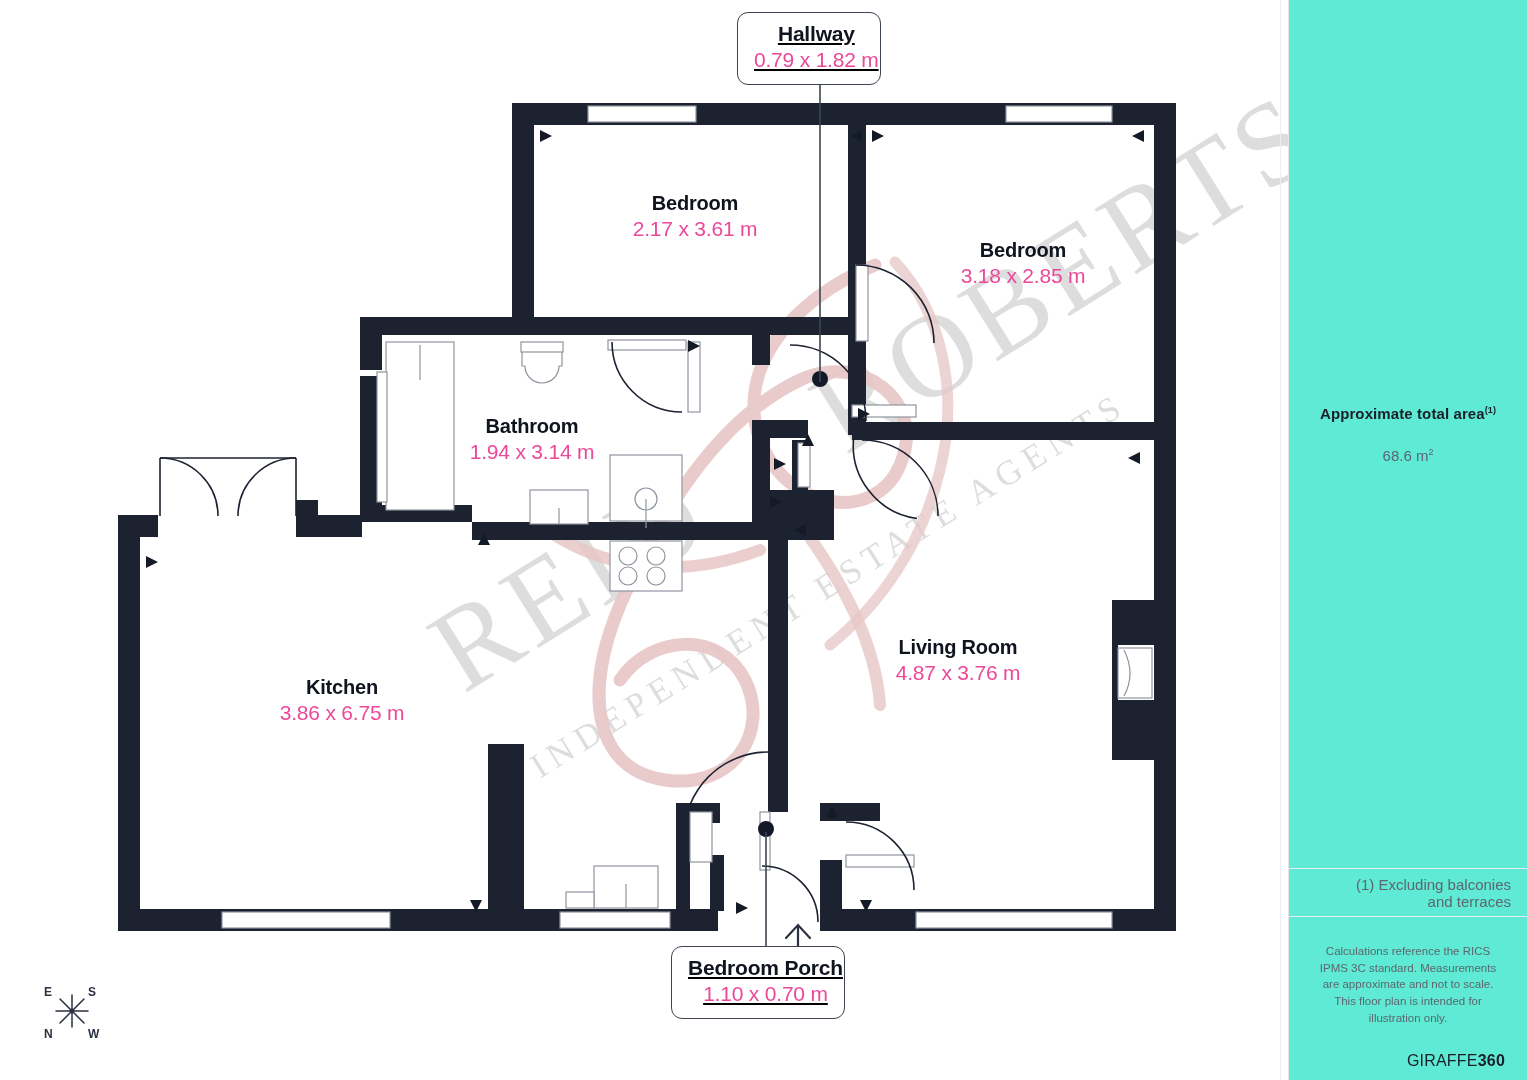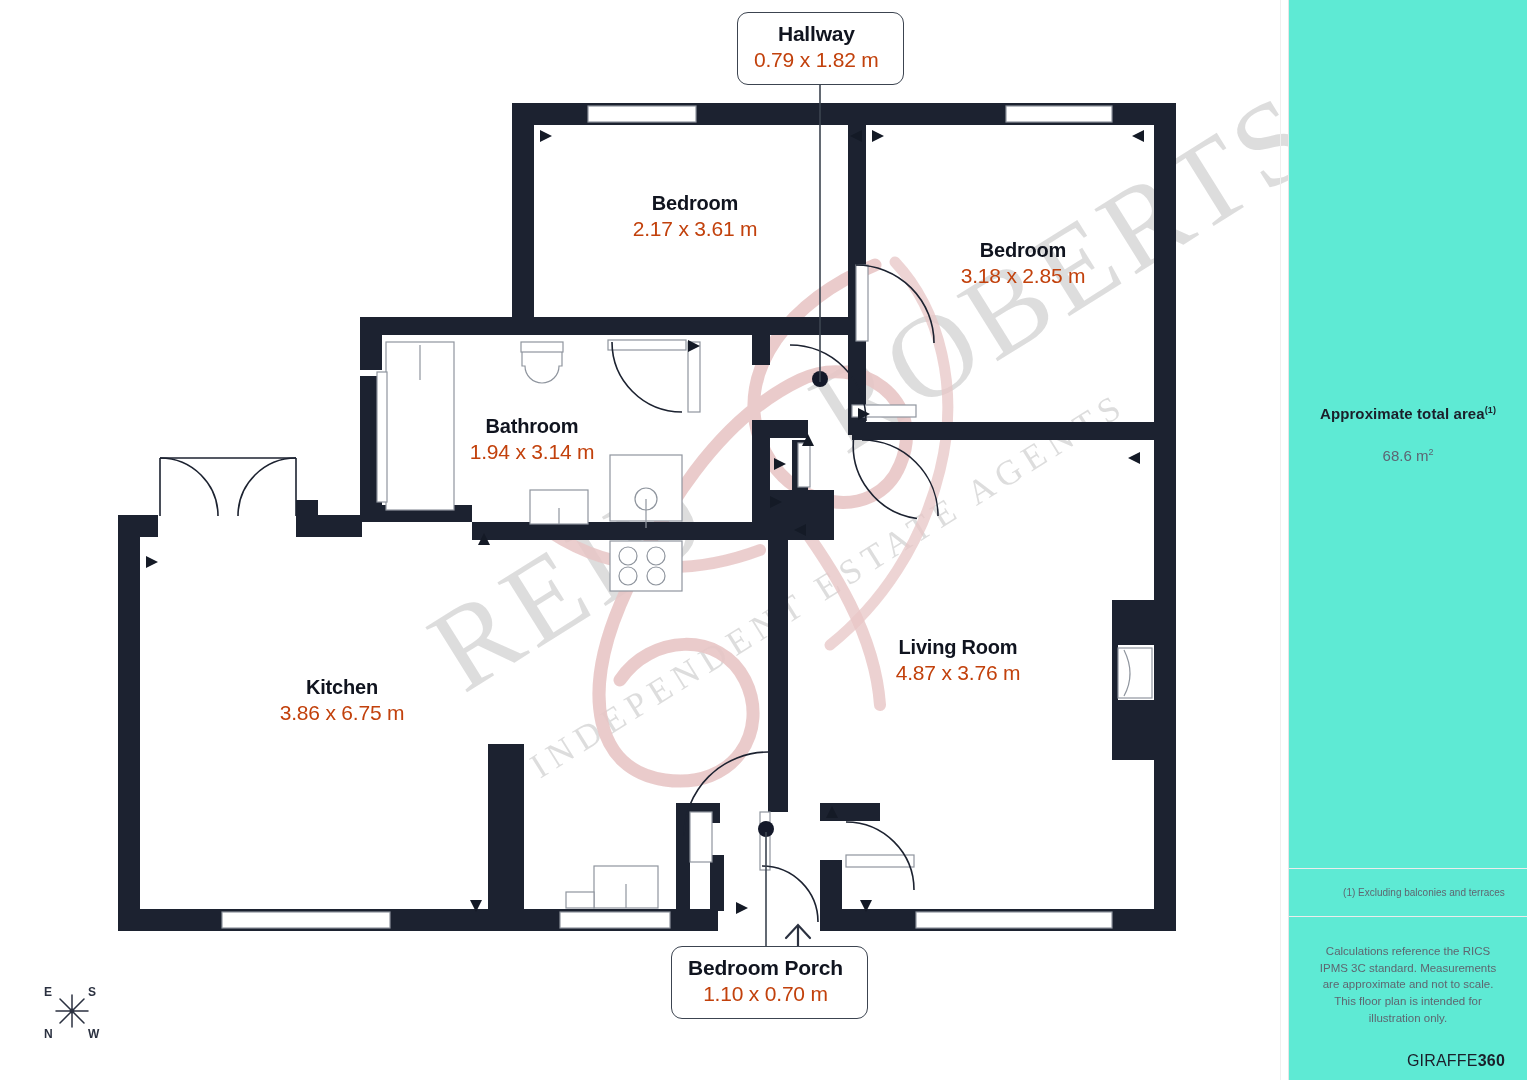--- a/index.html
+++ b/index.html
@@ -55,21 +55,21 @@
   }
   .sb-area-value sup { font-size: 9px; vertical-align: super; }
 
   .sb-note {
     position: absolute; left: 0; right: 0;
     top: 868px; height: 48px;
     border-top: 1px solid #ececec;
     display: flex; align-items: center; justify-content: center;
     padding: 0 16px;
   }
-  .sb-note-text { font-size: 10px; color: #5e6670; text-align: right; margin-left: 32px; }
+  .sb-note-text { font-size: 15px; color: #5e6670; text-align: right; margin-left: 32px; }
 
   .sb-legal {
     position: absolute; left: 0; right: 0;
     top: 916px; bottom: 0;
     border-top: 1px solid #ececec;
     padding: 26px 22px 0 22px;
     display: flex; flex-direction: column; align-items: flex-end;
   }
   .sb-legal-text {
     font-size: 11.5px; color: #5e6670; text-align: center; line-height: 1.45;
@@ -80,25 +80,25 @@
   }
   .sb-brand b { font-weight: bold; }
 
   
   .room-label { position: absolute; text-align: center; white-space: nowrap; }
   .room-name {
     font-size: 20px; font-weight: bold; color: #10141f;
     line-height: 1.18; letter-spacing: -0.2px;
   }
   .room-dims {
-    font-size: 21px; color: #c2410c; line-height: 1.25; letter-spacing: -0.2px;
+    font-size: 21px; color: #ec4899; line-height: 1.25; letter-spacing: -0.2px;
   }
   .boxed {
     border: 1.6px solid #3c4450; border-radius: 11px;
-    background: #fff; padding: 9px 24px 11px 16px;
+    background: #fff; padding: 9px 1px 11px 16px; text-decoration: underline;
   }
   .boxed .room-name { font-size: 21px; }
   .boxed .room-dims { font-size: 21px; }
 
   
   #compass { position: absolute; left: 32px; top: 975px; width: 80px; height: 72px; }
   .compass-letter {
     position: absolute; font-size: 12px; font-weight: bold; color: #2b3140;
   }
 </style>

